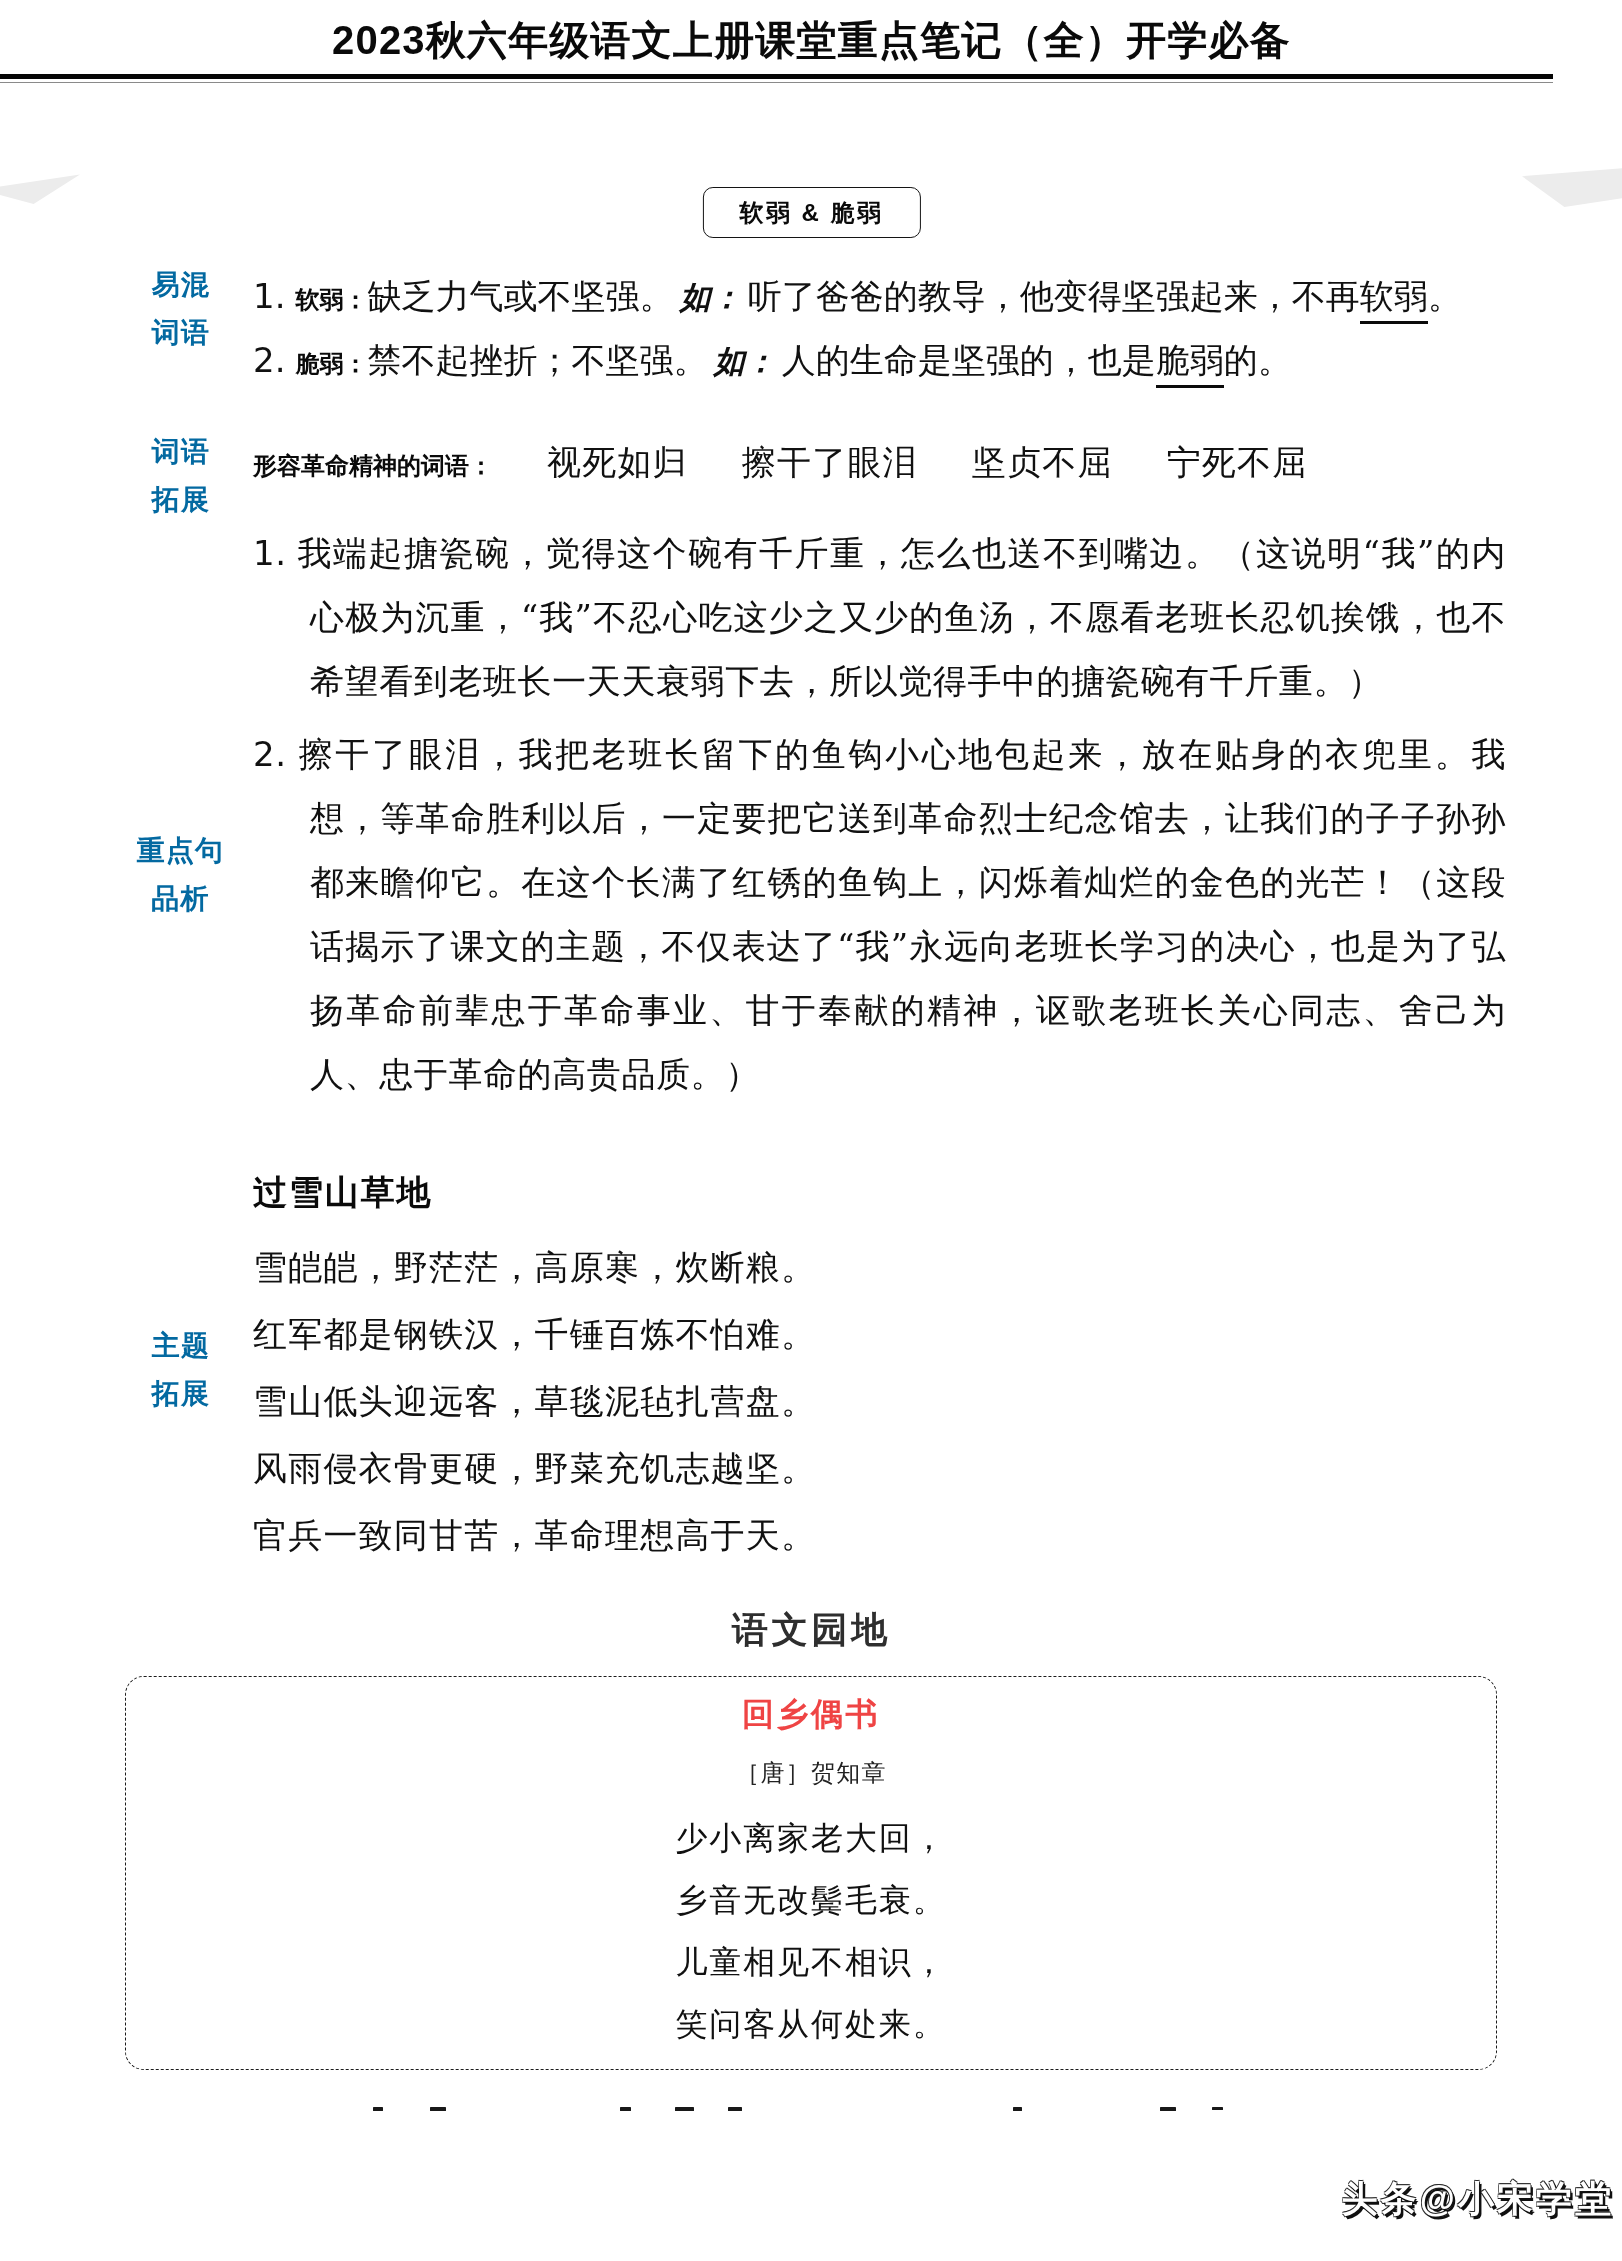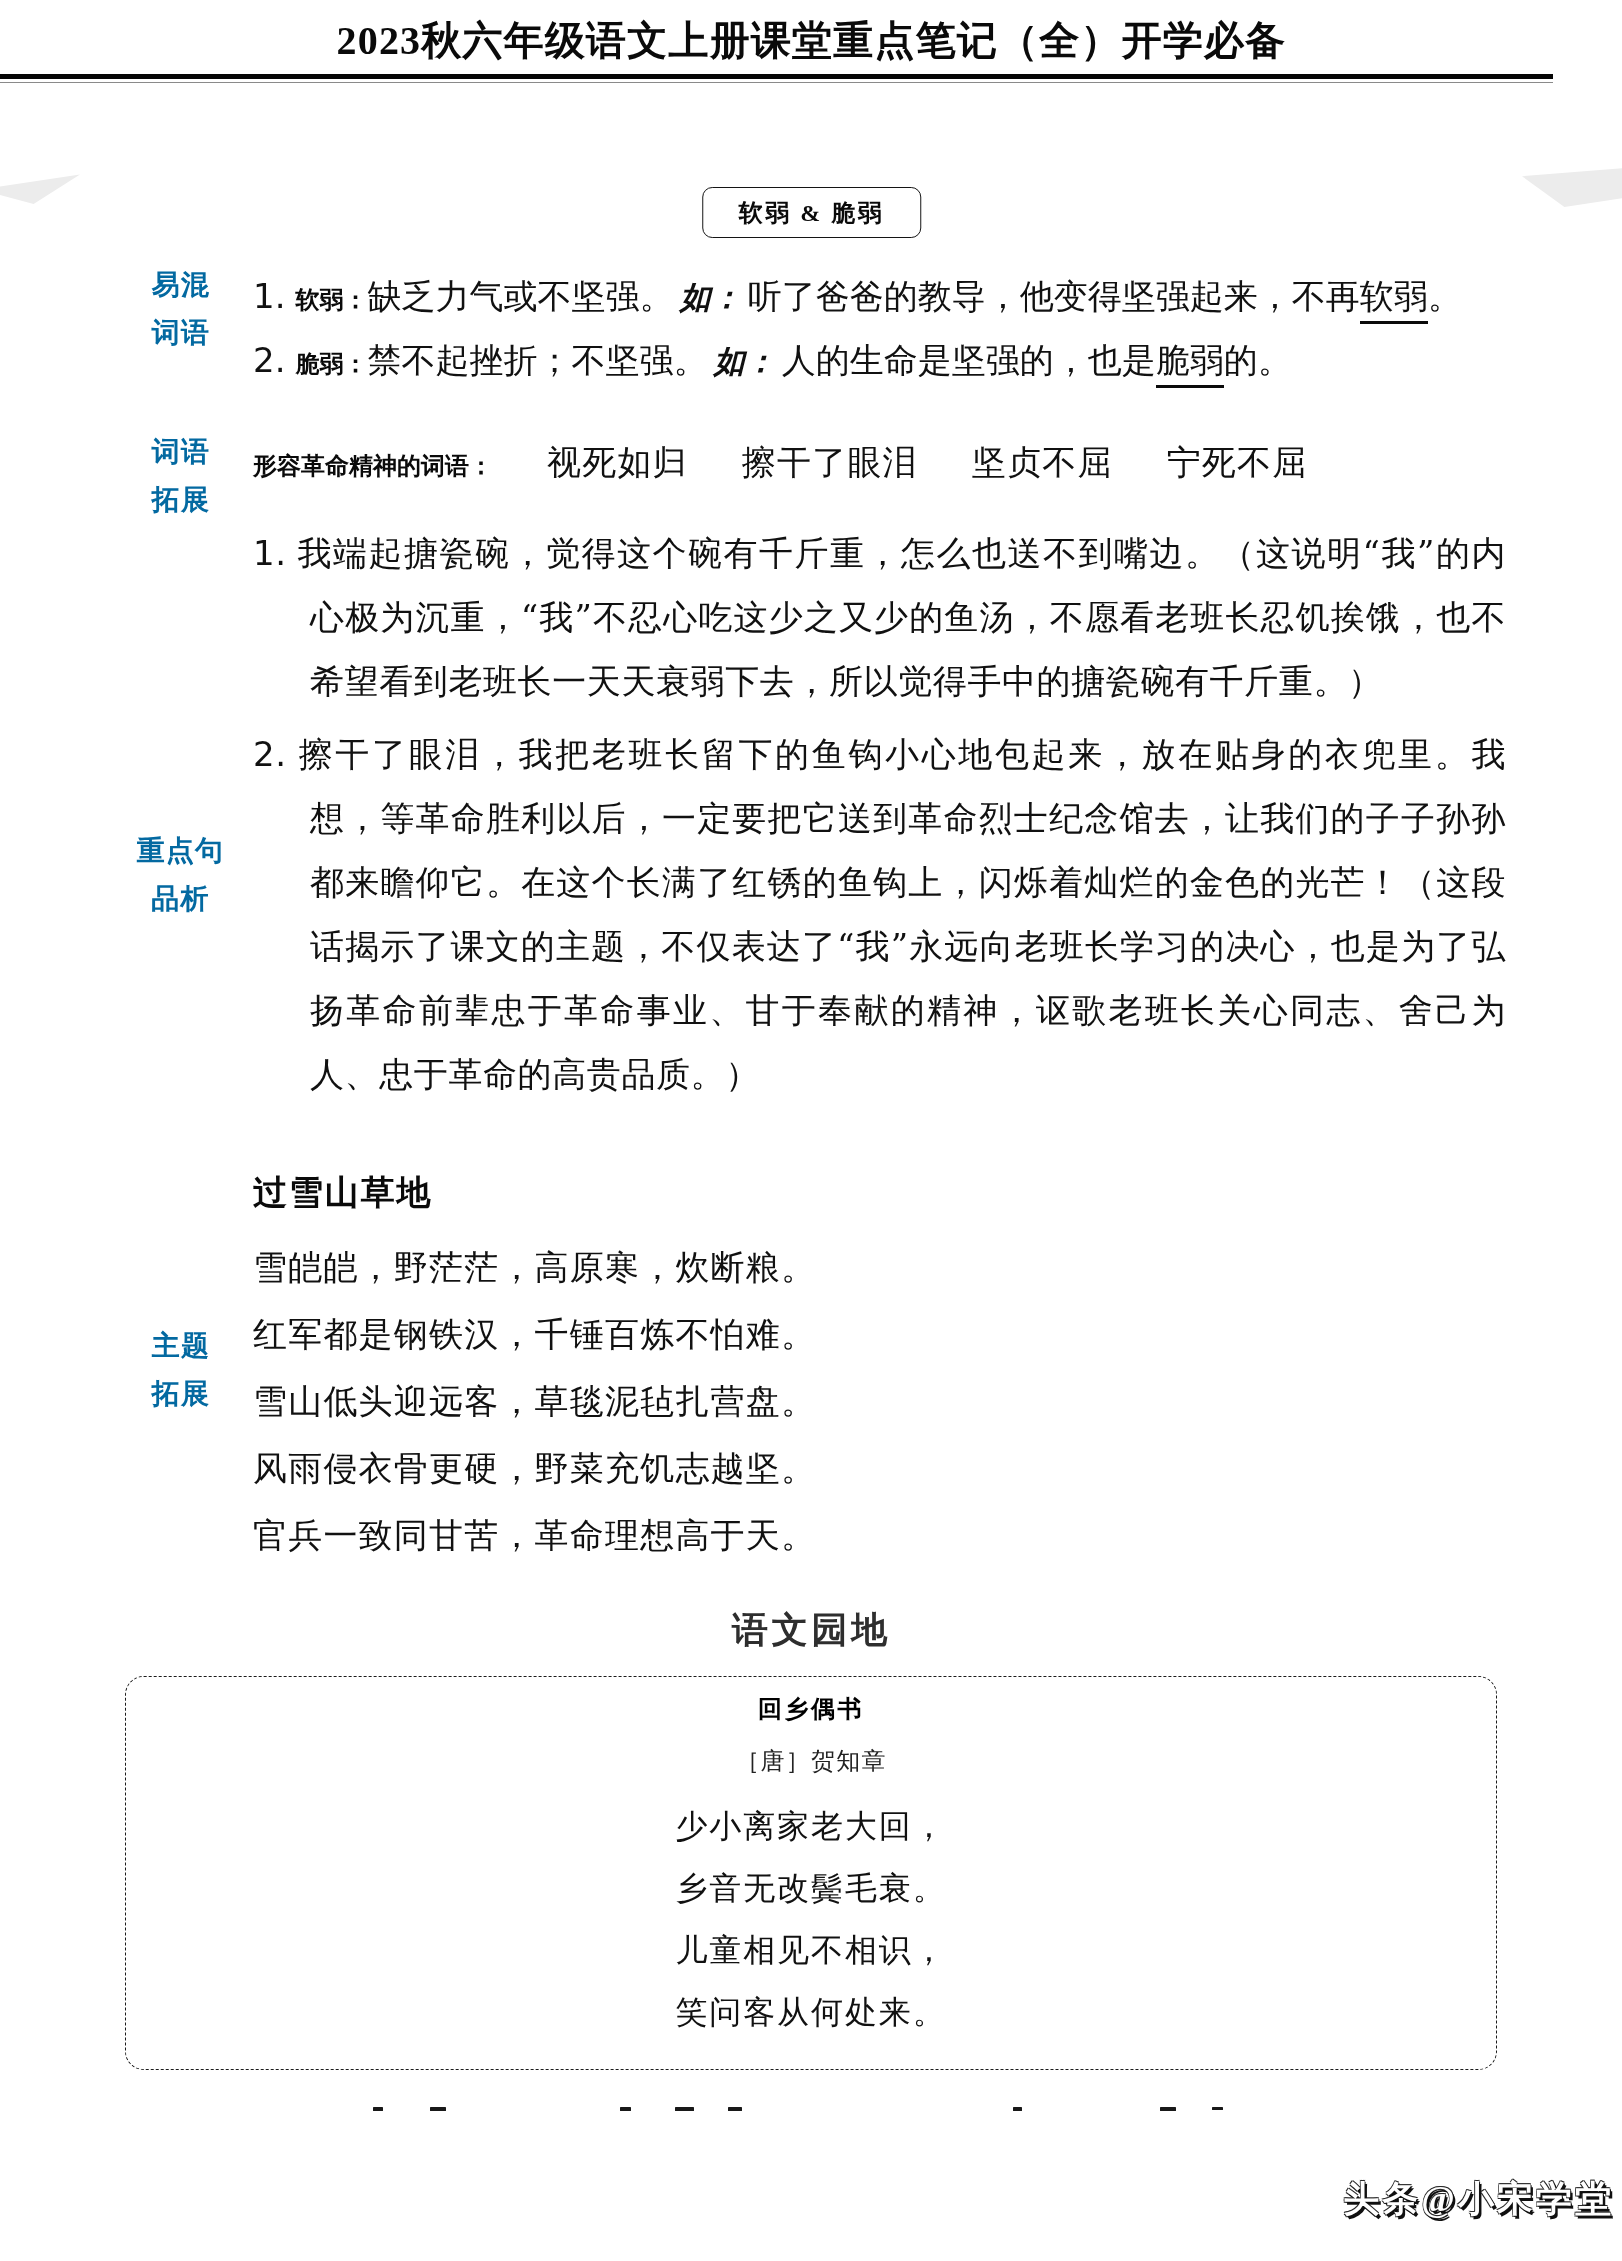--- a/index.html
+++ b/index.html
@@ -1,21 +1,21 @@
 <!DOCTYPE html>
 <html style="font-size:10px"><head>
 <meta charset="utf-8">
 <style>
   * { margin:0; padding:0; box-sizing:border-box; }
   html,body { background:#ffffff; }
   .page {
     position:relative; width:1623px; height:2261px; background:#fff;
     font-family:"DejaVu Serif","Liberation Serif",serif; color:#111; overflow:hidden;
   }
-  .hei { font-family:Liberation Serif, serif; font-weight:bold; }
+  .hei { font-family:Liberation Sans, sans-serif; font-weight:bold; }
 
   
   .header-title {
     position:absolute; top:12.5px; left:0; width:1623px; text-align:center;
     font-size:40px; letter-spacing:1.2px; color:#0a0a0a;
   }
   .rule-thick { position:absolute; top:74px; left:0; width:1553px; height:5px; background:#050505; }
   .rule-thin  { position:absolute; top:82px; left:0; width:1553px; height:1.2px; background:#8a8a8a; }
 
   
@@ -71,21 +71,21 @@
 
   
   .yuwen-title {
     position:absolute; top:1606px; left:0; width:1623px; text-align:center;
     font-size:36px; letter-spacing:3.7px; color:#2e2e2e;
   }
   .dotted-box {
     position:absolute; left:125px; top:1676px; width:1372px; height:394px;
     border:1.9px dashed #1b1b1b; border-radius:18.7px; text-align:center; background:#fff;
   }
-  .box-title { margin-top:16px; font-size:24px; letter-spacing:2.5px; color:#000000; }
+  .box-title { margin-top:16px; font-size:32px; letter-spacing:2.5px; color:#ef4444; }
   .box-author { margin-top:20px; font-size:24px; color:#222; letter-spacing:1.2px; }
   .box-lines { margin-top:17.5px; }
   .box-line { font-size:32px; line-height:62px; letter-spacing:1.9px; }
 
   
   .cut-marks { position:absolute; left:0; top:2107px; width:1623px; height:5px; }
   .cut-marks span { position:absolute; top:0; height:4.4px; background:#181818; border-radius:0.6px; }
   .cut-marks span:nth-child(1){left:373px;width:10px;}
   .cut-marks span:nth-child(2){left:430px;width:16px;}
   .cut-marks span:nth-child(3){left:620px;width:11.2px;}

